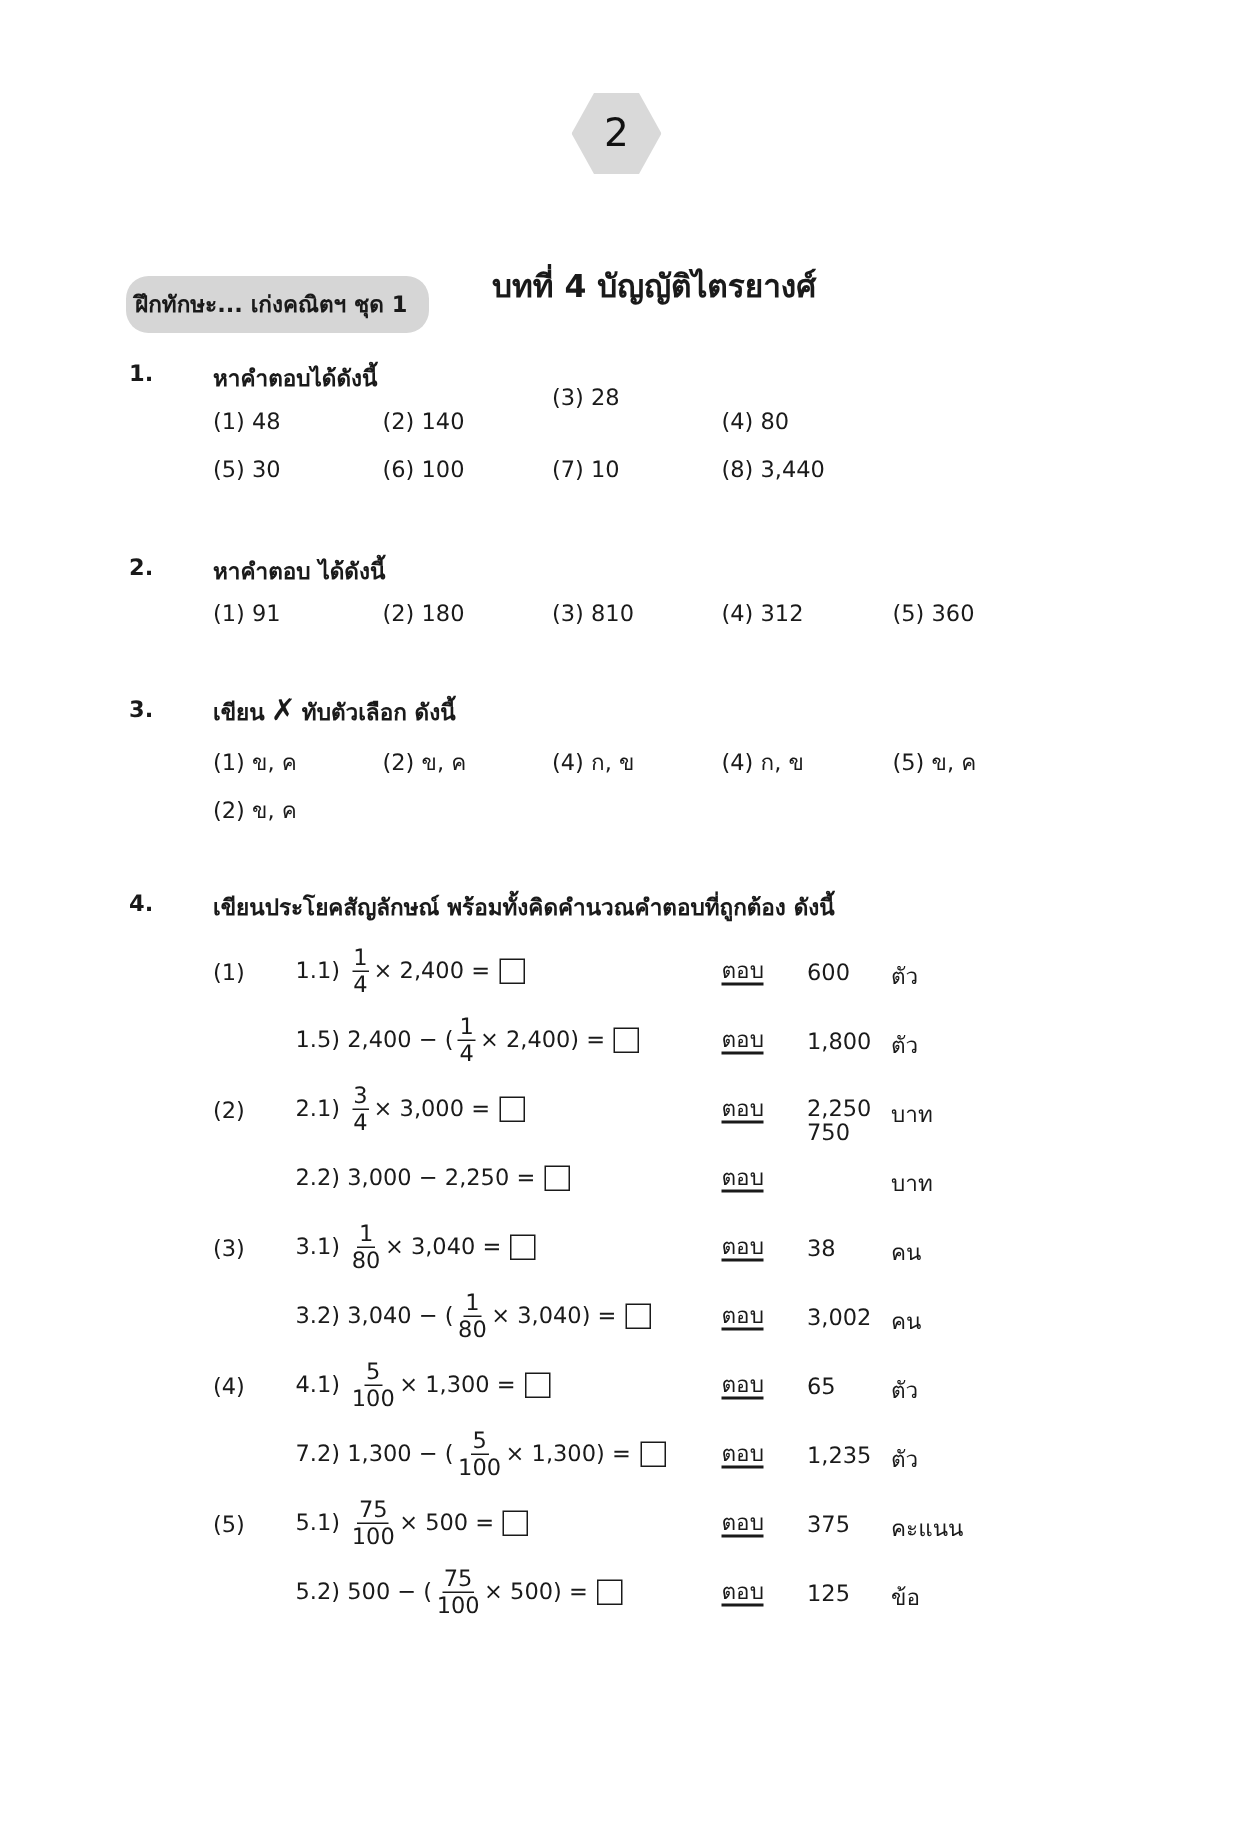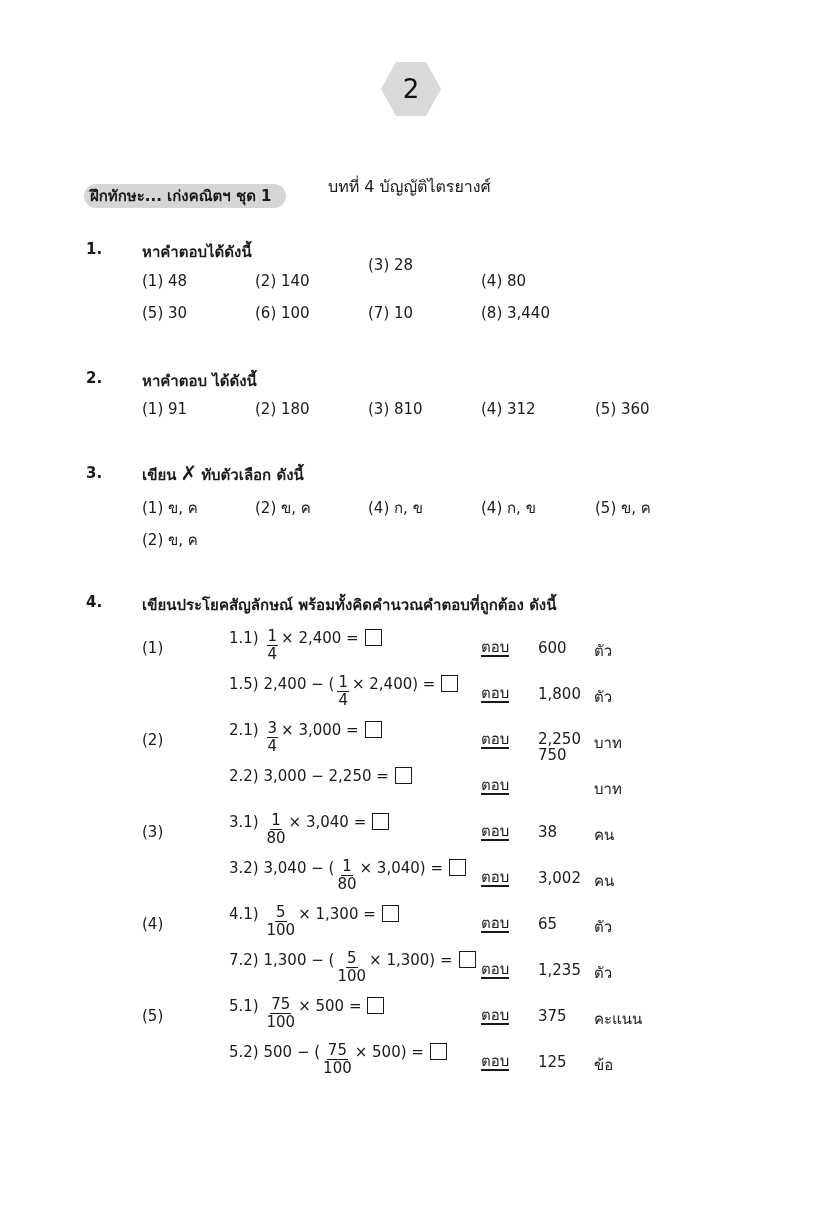--- a/index.html
+++ b/index.html
@@ -1,28 +1,28 @@
 <!DOCTYPE html>
 <html><head>
 <meta charset="utf-8">
 <style>
   html, body { margin:0; padding:0; background:#ffffff; }
   body { width:822px; height:1219px; position:relative; overflow:hidden;
          font-family:"DejaVu Sans","Liberation Sans",sans-serif; color:#1a1a1a; font-size:15px; }
   .hex { position:absolute; left:381px; top:62px; width:60px; height:54px; background:#d9d9d9;
          clip-path:polygon(25% 0,75% 0,100% 50%,75% 100%,25% 100%,0 50%);
          display:flex; align-items:center; justify-content:center; font-size:26px; color:#111; }
-  .chapter { position:absolute; left:328px; top:174px; font-weight:normal; font-size:16px; }
-  .setbox { position:absolute; left:84px; top:184px; width:202px; height:24px; background:#d6d6d6;
+  .chapter { position:absolute; left:328px; top:174px; font-weight:bold; font-size:21px; }
+  .setbox { position:absolute; left:84px; top:184px; width:202px; height:38px; background:#d6d6d6;
             display:flex; align-items:center; padding-left:6px; box-sizing:border-box; font-weight:bold; font-size:15px;border-radius:15px; }
   .qnum { position:absolute; left:86px; font-weight:bold; font-size:15px; }
   .qtitle { position:absolute; left:142px; font-weight:bold; font-size:15px; }
   .ans { position:absolute; font-size:15px; }
   .sub { position:absolute; left:142px; font-size:15px; }
-  .eq { position:absolute; left:197px; font-size:15px; display:flex; align-items:flex-start; white-space:nowrap;margin-left:32px; }
+  .eq { position:absolute; left:197px; font-size:15px; display:flex; align-items:center; white-space:nowrap; }
   .frac { display:inline-flex; flex-direction:column; align-items:center; line-height:1; margin:0 3px; font-size:15px; }
   .frac .n { border-bottom:1.3px solid #1a1a1a; padding:0 1px 1px; }
   .frac .d { padding-top:1px; }
   .box { display:inline-block; width:15px; height:15px; border:1.5px solid #1a1a1a; margin-left:6px; }
   .lbl { position:absolute; left:481px; font-size:15px; border-bottom:2.5px solid #1a1a1a; line-height:16px; }
   .val { position:absolute; left:538px; font-size:15px; }
   .unit { position:absolute; left:594px; font-size:15px; }
   .cross { font-style:italic; font-size:20px; font-weight:bold; margin:0 4px; }
 </style>
 </head>

